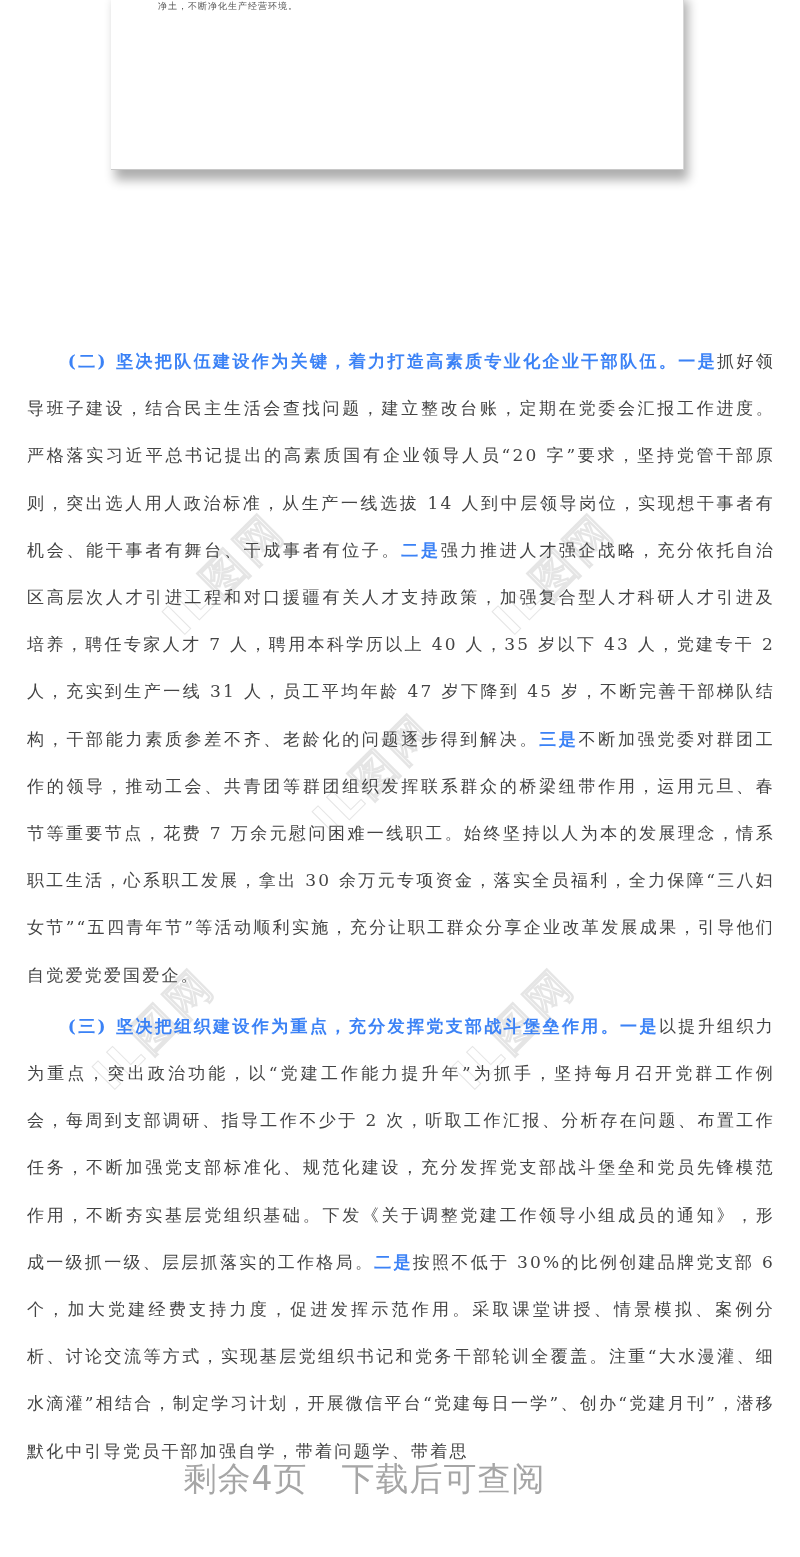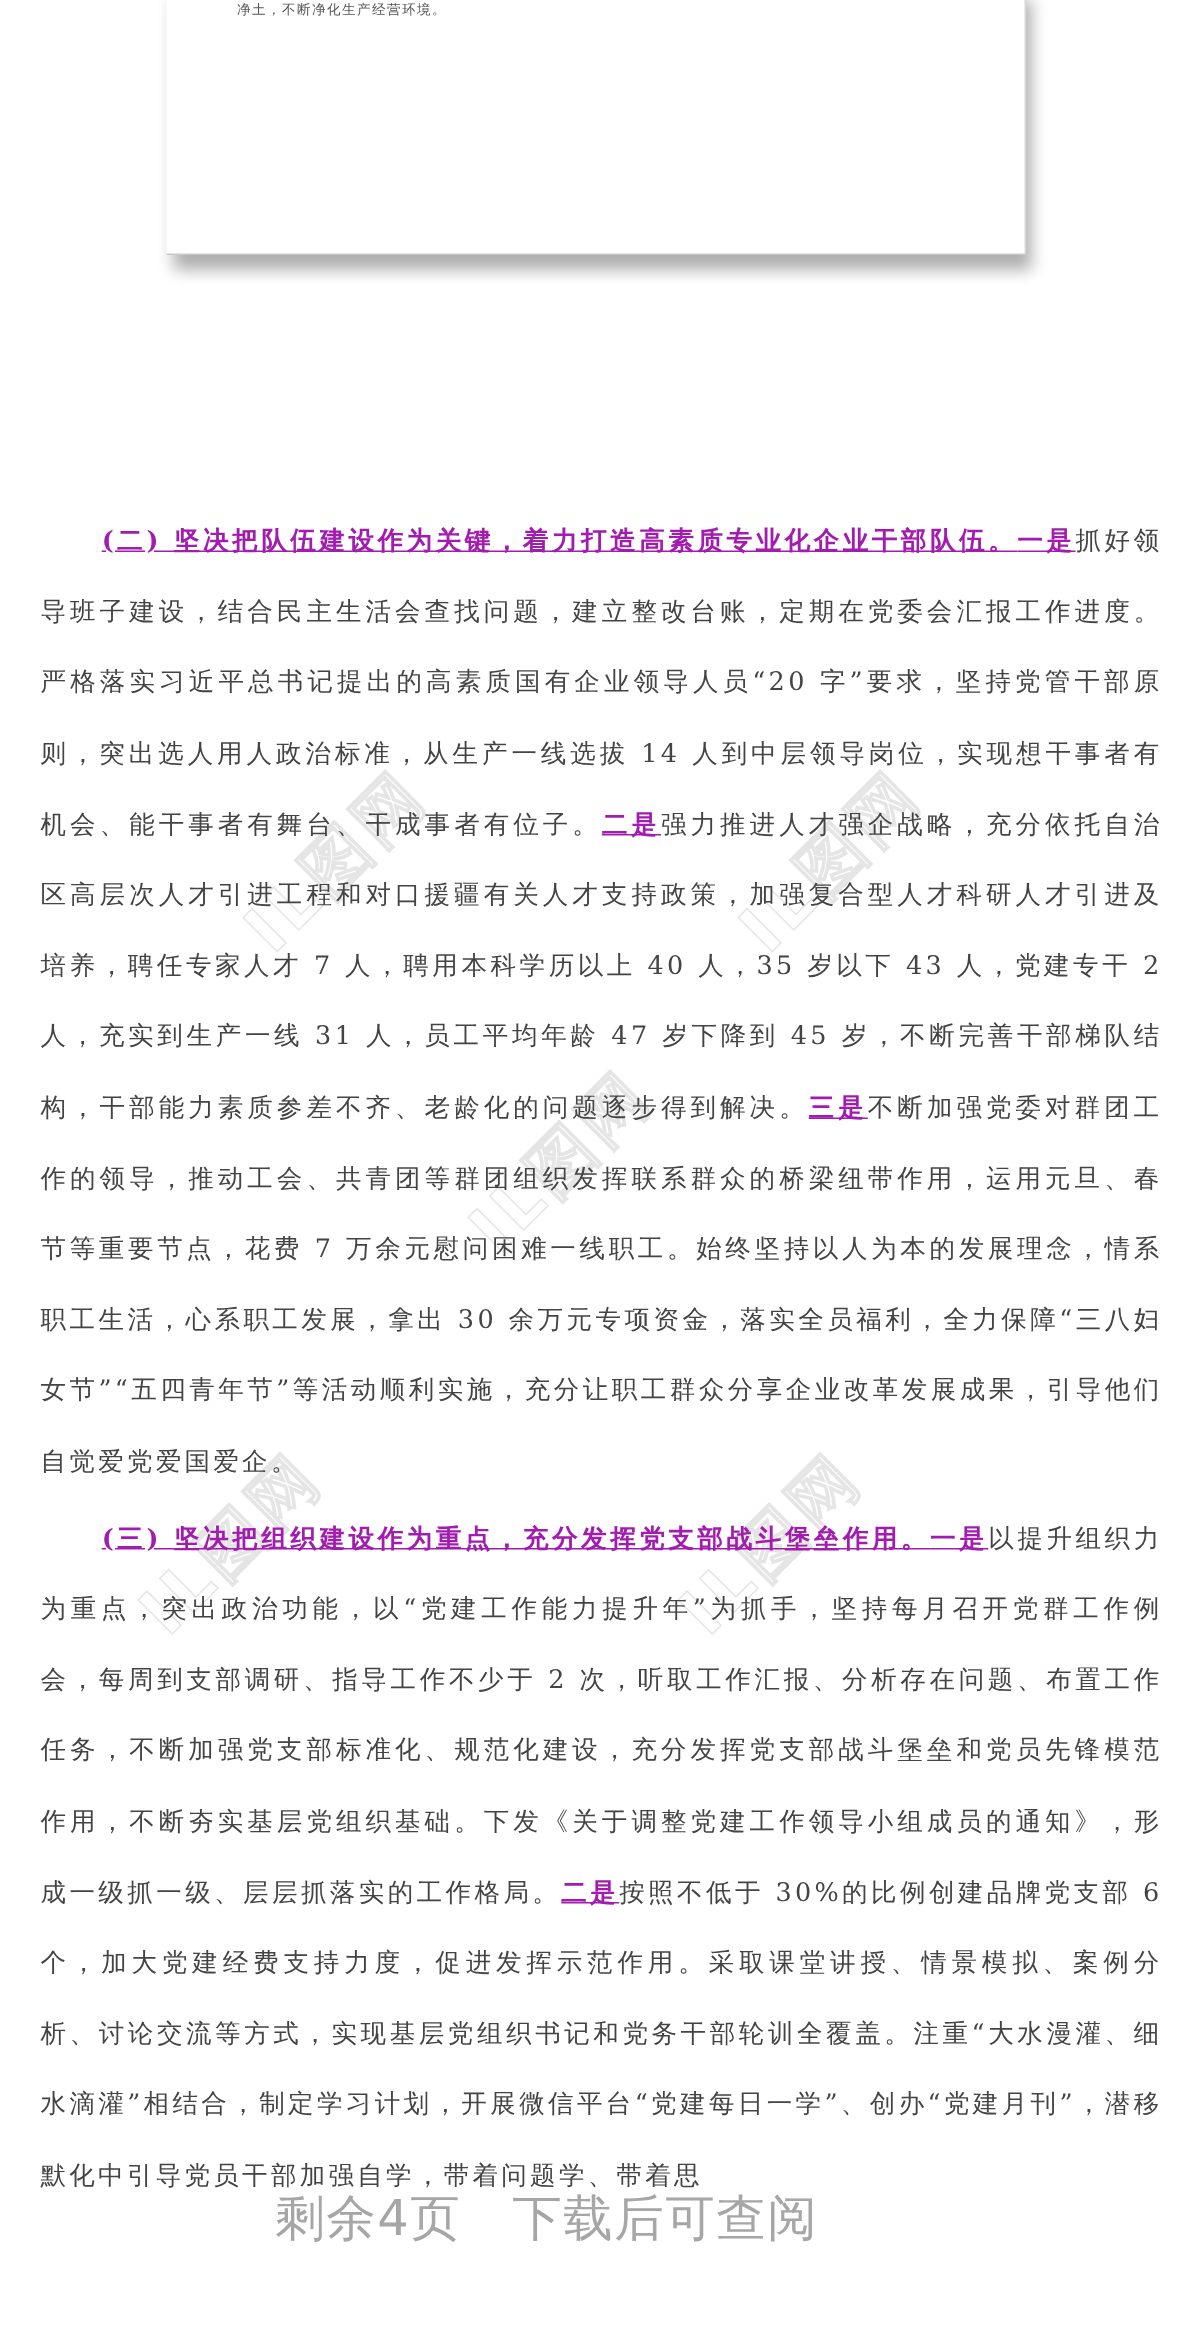--- a/index.html
+++ b/index.html
@@ -44,21 +44,21 @@
       line-height: 47.2px;
       letter-spacing: 2.2px;
       color: #444;
       text-align: justify;
     }
     .para {
       margin: 0;
       text-indent: 2.4em;
     }
     .para + .para { margin-top: 0; }
-    .bold { font-weight: bold; color: #a21caf; text-decoration: underline; }
+    .bold { font-weight: bold; color: #3b82f6; }
     .watermark {
       position: absolute;
       font-family: "DejaVu Sans", sans-serif;
       font-size: 44px;
       font-weight: bold;
       color: rgba(200,200,200,0.18);
       transform: rotate(-45deg);
       white-space: nowrap;
       pointer-events: none;
       letter-spacing: 4px;

